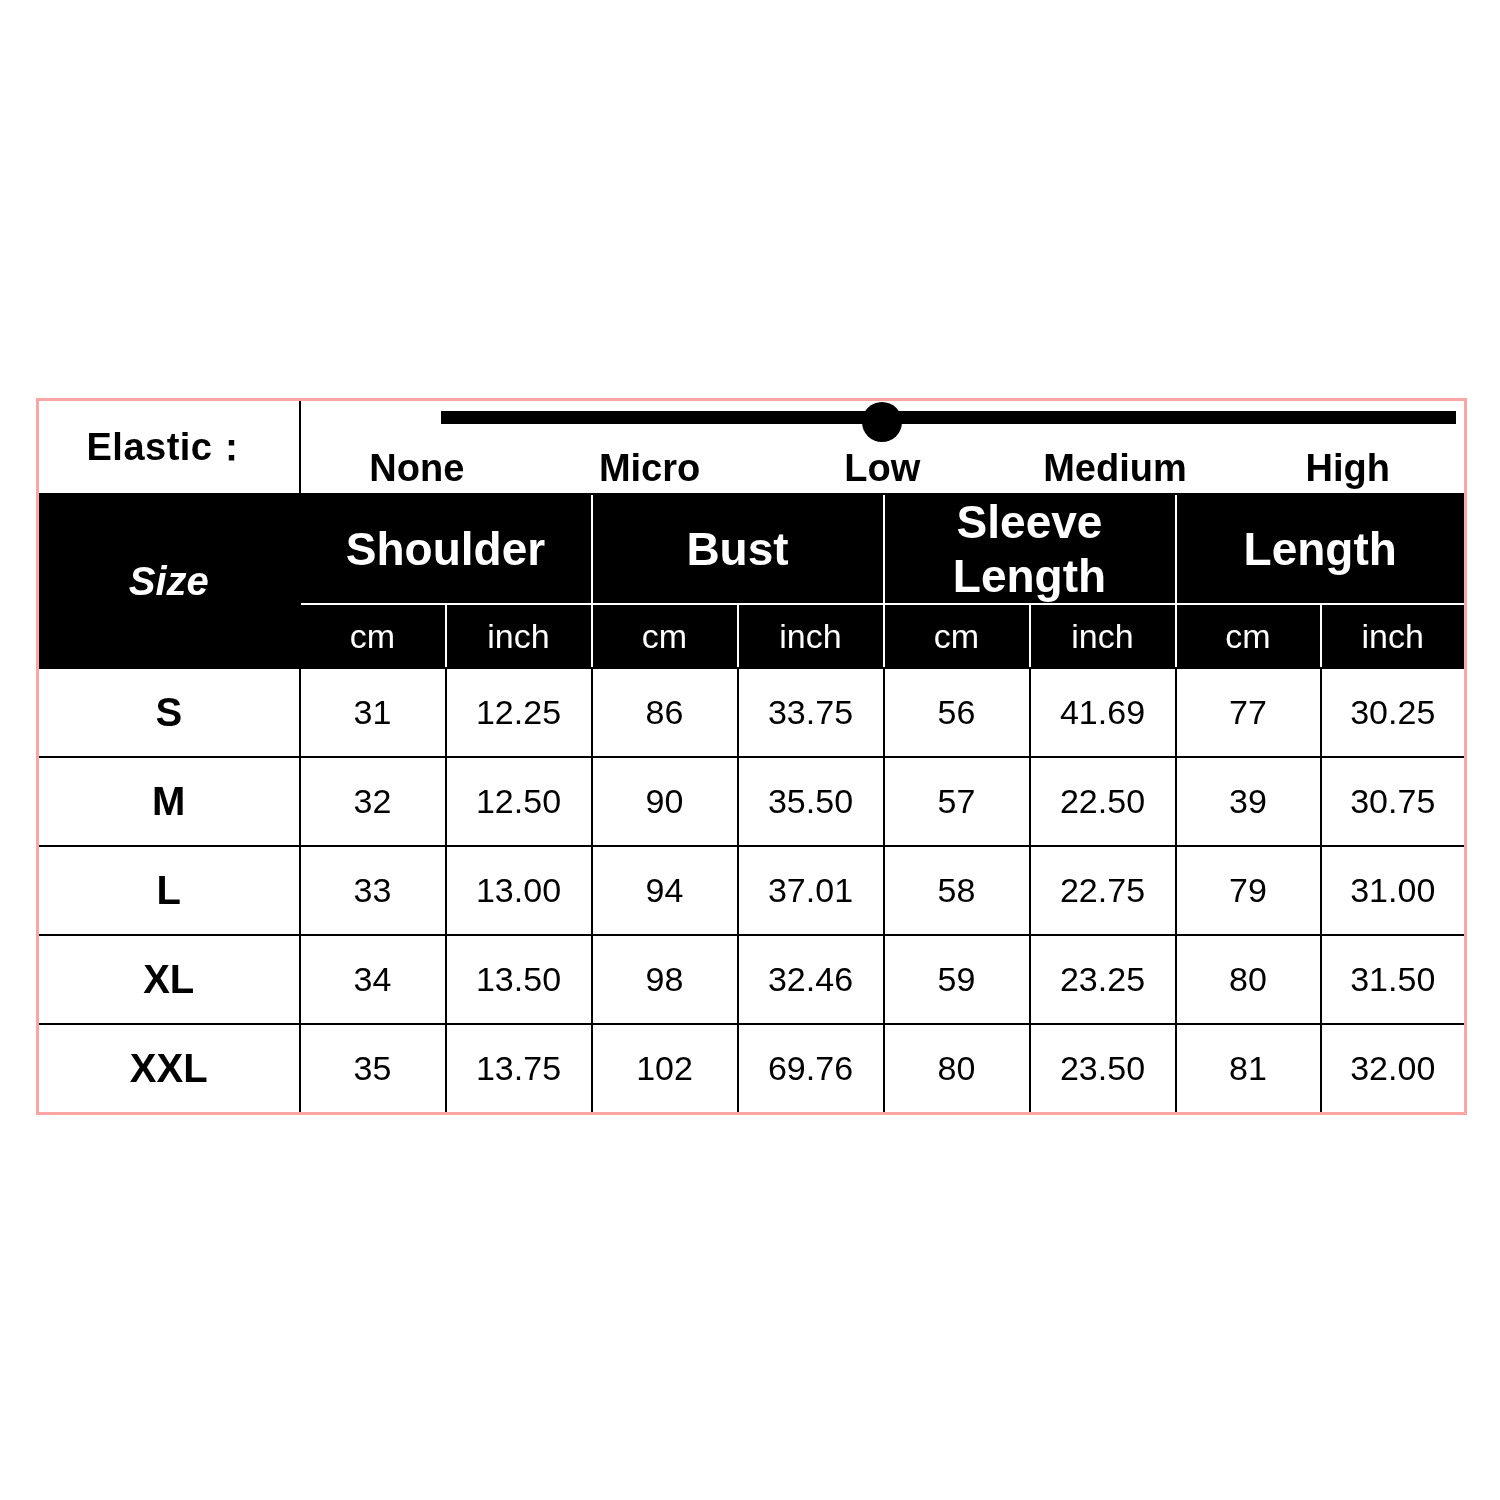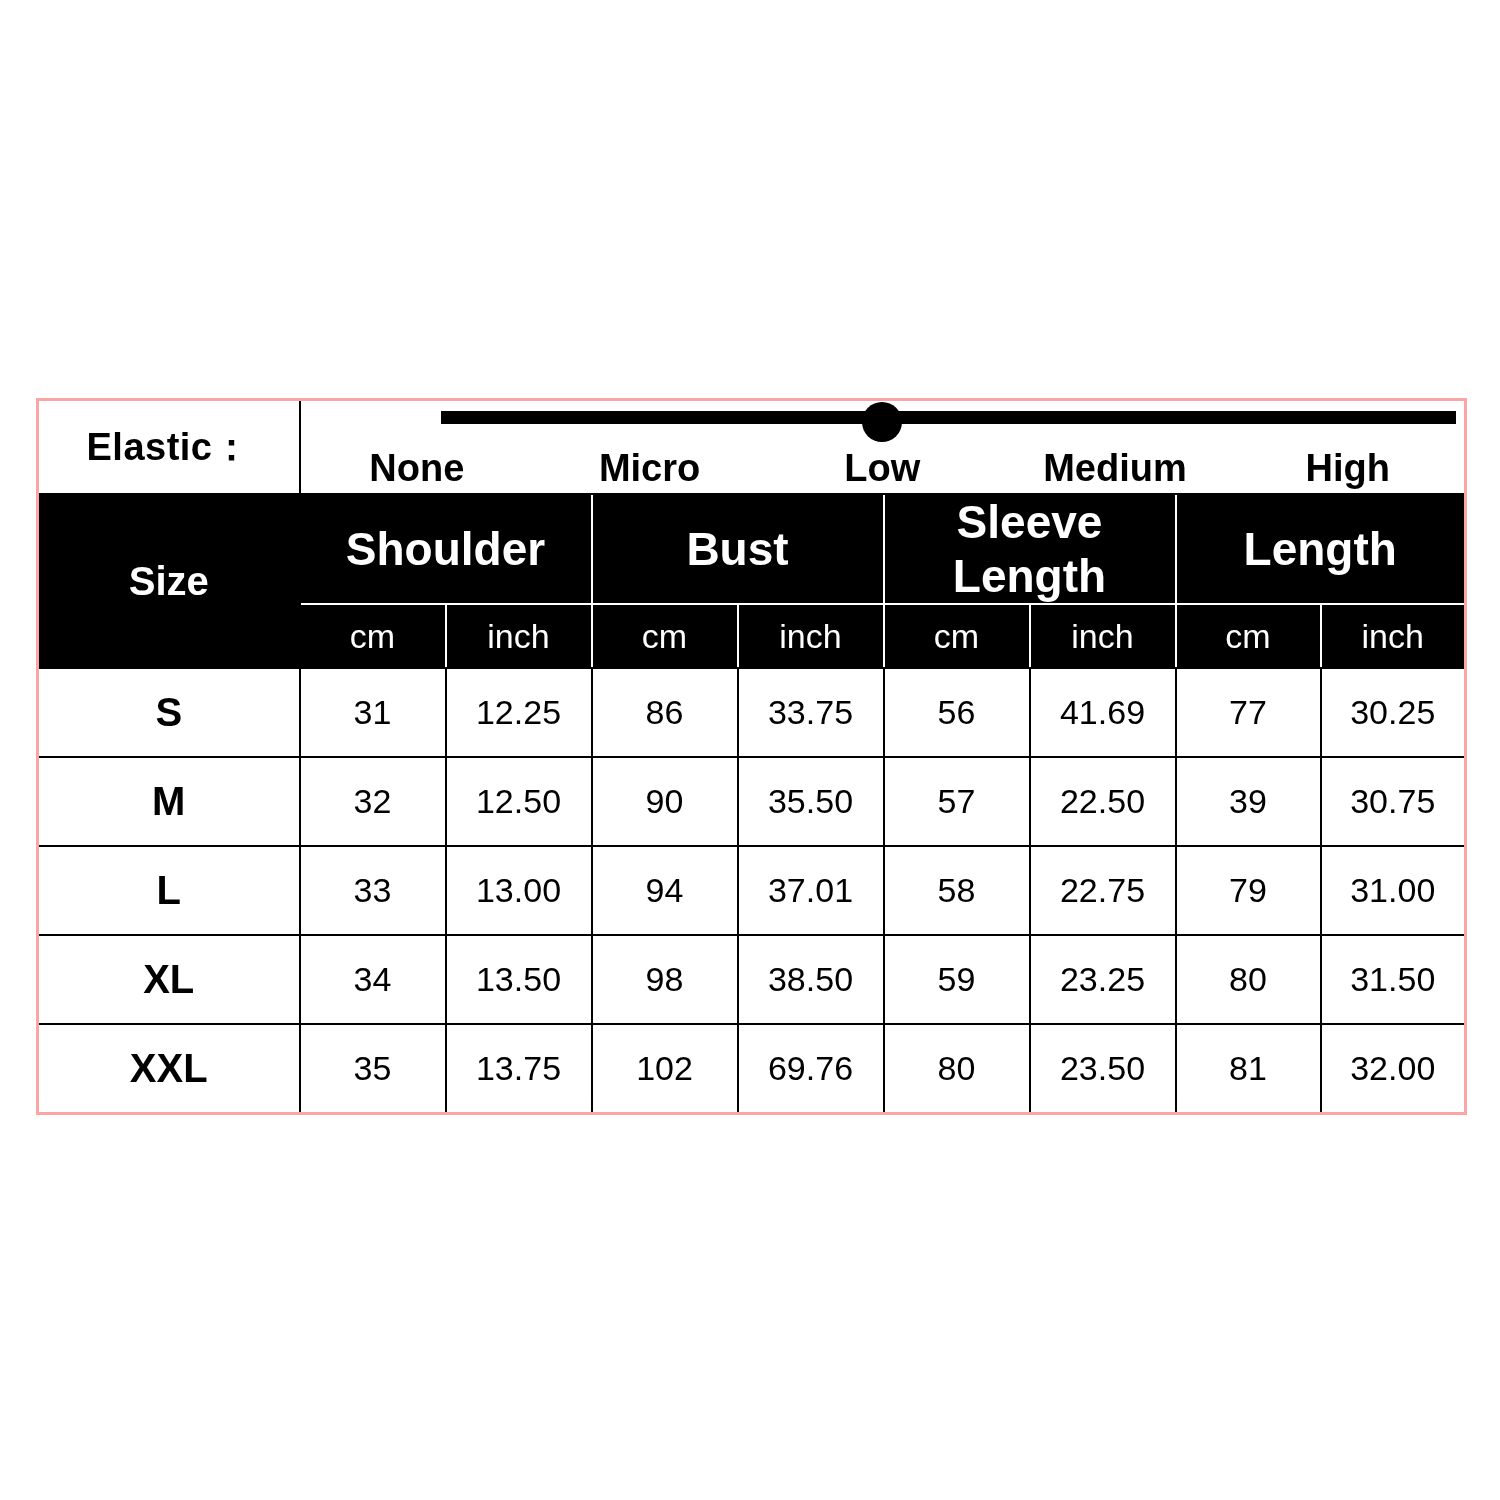--- a/index.html
+++ b/index.html
@@ -89,20 +89,21 @@
     line-height: 1;
   }
 
   
   .size-head-cell {
     background: #000;
     color: #fff;
     font-size: 40px;
     font-weight: bold;
     height: 160px;
+    font-style: italic;
   }
   .group-head {
     background: #000;
     color: #fff;
     font-size: 46px;
     font-weight: bold;
     height: 72px;
     border-color: #fff !important;
     border-top: 2px solid #000 !important;
   }
@@ -221,21 +222,21 @@
       <td>58</td>
       <td>22.75</td>
       <td>79</td>
       <td>31.00</td>
     </tr>
     <tr class="data-row">
       <td class="size-name">XL</td>
       <td>34</td>
       <td>13.50</td>
       <td>98</td>
-      <td>38.50</td>
+      <td>32.46</td>
       <td>59</td>
       <td>23.25</td>
       <td>80</td>
       <td>31.50</td>
     </tr>
     <tr class="data-row">
       <td class="size-name">XXL</td>
       <td>35</td>
       <td>13.75</td>
       <td>102</td>

